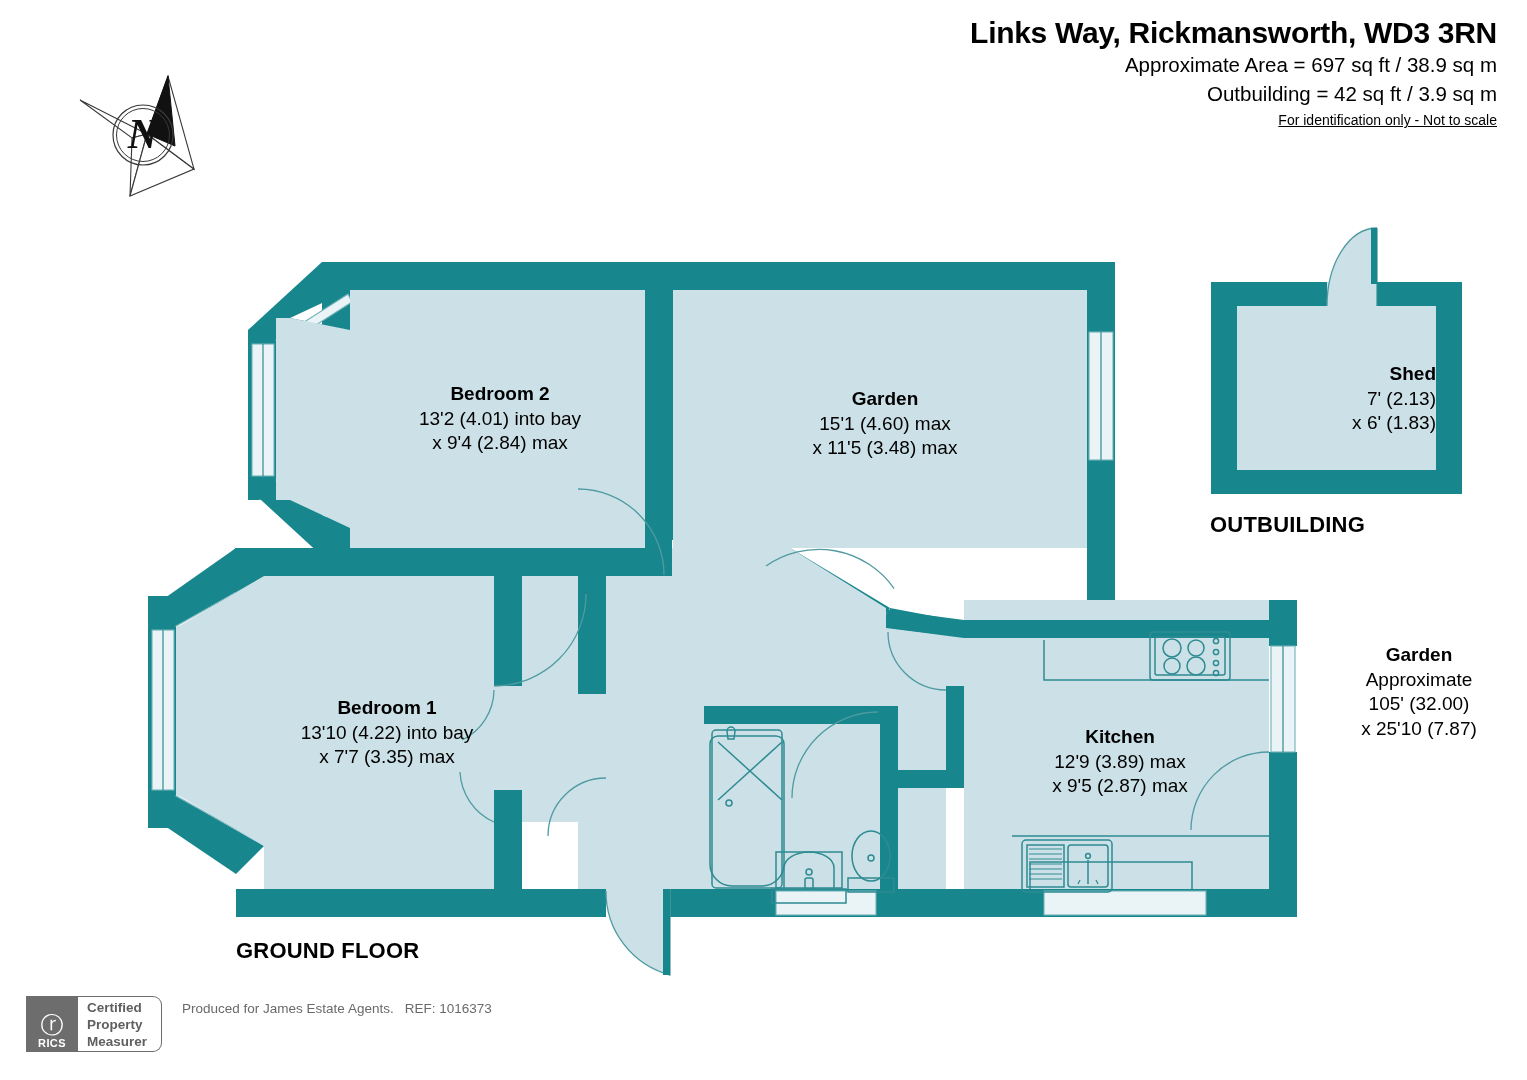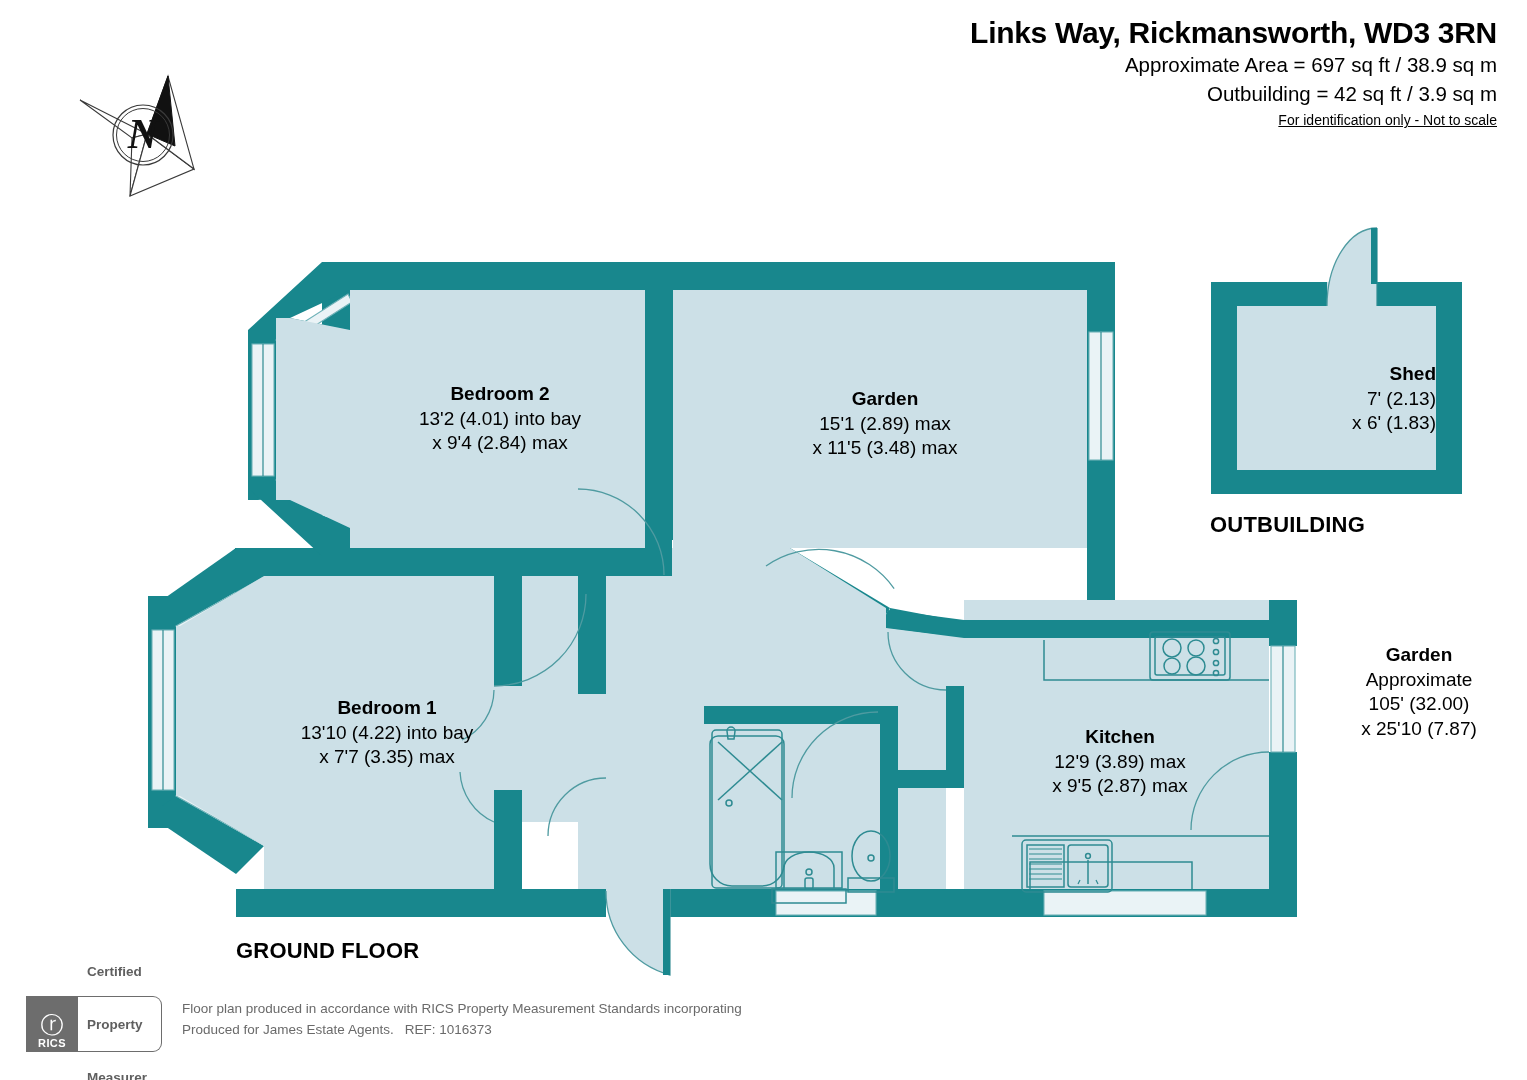--- a/index.html
+++ b/index.html
@@ -43,21 +43,21 @@
     width:52px;height:56px;background:#6d6d6d;color:#ffffff;
     display:flex;flex-direction:column;align-items:center;justify-content:flex-end;
     padding-bottom:3px;box-sizing:border-box;
   }
   .rics-mark .rics-sym{font-size:23px;line-height:22px;margin-bottom:1px;}
   .rics-mark .rics-word{font-size:11px;font-weight:bold;letter-spacing:0.4px;}
   .rics-cert{
     border:1.6px solid #6d6d6d;border-radius:0 9px 9px 0;border-left:none;
     padding:3px 14px 3px 9px;height:56px;box-sizing:border-box;
     display:flex;flex-direction:column;justify-content:center;
-    color:#5f5f5f;font-size:13.5px;font-weight:bold;line-height:1.26;gap:36px;
+    color:#5f5f5f;font-size:13.5px;font-weight:bold;line-height:1.26;
   }
   .footer-text{margin-left:20px;color:#6a6a6a;font-size:13.5px;line-height:1.52;padding-top:3px;}
   .footer-text .ft-row{white-space:nowrap;}
   .ft-gap{display:inline-block;width:11px;}
 </style>
 </head>
 <body>
 
 <div id="plan-root">
 
@@ -430,21 +430,21 @@
   </svg>
 
   <div class="roomlabel" style="left:380px;top:382px;width:240px;">
     <span class="rl-name">Bedroom 2</span>
     <span class="rl-dim">13'2 (4.01) into bay</span>
     <span class="rl-dim">x 9'4 (2.84) max</span>
   </div>
 
   <div class="roomlabel" style="left:765px;top:387px;width:240px;">
     <span class="rl-name">Garden</span>
-    <span class="rl-dim">15'1 (2.89) max</span>
+    <span class="rl-dim">15'1 (4.60) max</span>
     <span class="rl-dim">x 11'5 (3.48) max</span>
   </div>
 
   <div class="roomlabel" style="left:262px;top:696px;width:250px;">
     <span class="rl-name">Bedroom 1</span>
     <span class="rl-dim">13'10 (4.22) into bay</span>
     <span class="rl-dim">x 7'7 (3.35) max</span>
   </div>
 
   <div class="roomlabel" style="left:1000px;top:725px;width:240px;">
@@ -475,20 +475,19 @@
         <span class="rics-sym">ⓡ</span>
         <span class="rics-word">RICS</span>
       </div>
       <div class="rics-cert">
         <span>Certified</span>
         <span>Property</span>
         <span>Measurer</span>
       </div>
     </div>
     <div class="footer-text">
-      <div class="ft-row">Floor plan produced in accordance with RICS Property Measurement Standards incorporating</div>
       <div class="ft-row">
         <span>Produced for James Estate Agents.</span><span class="ft-gap"></span><span>REF: 1016373</span>
       </div>
     </div>
   </div>
 
 </div>
 
 </body></html>

